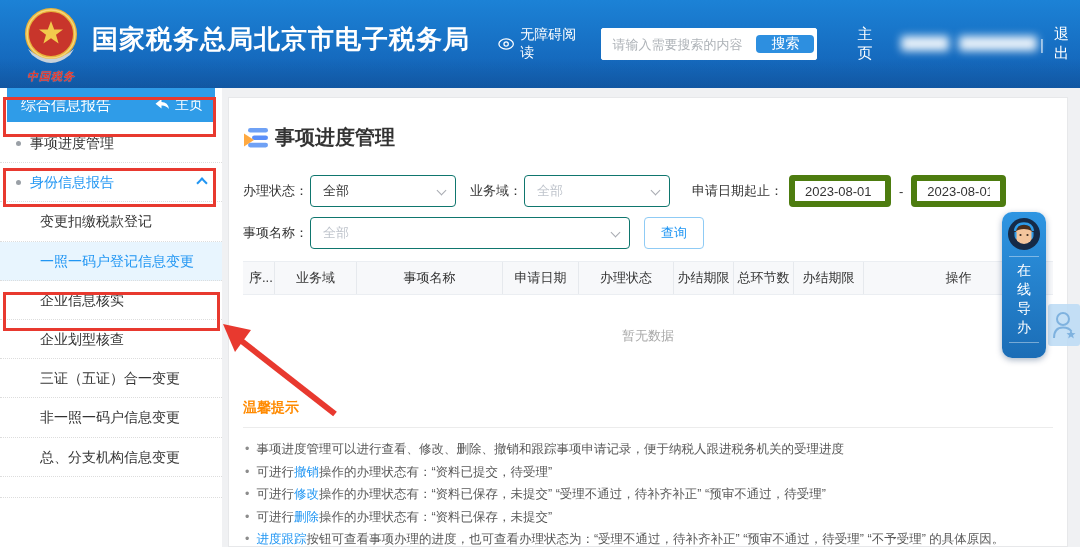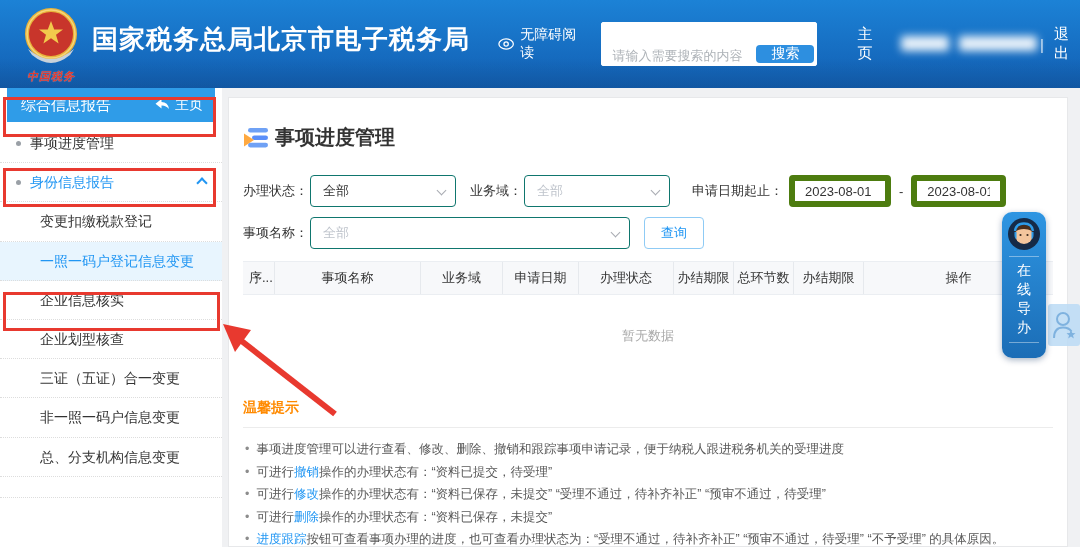--- a/index.html
+++ b/index.html
@@ -13,21 +13,21 @@
   .banner::after { content:""; position:absolute; left:0; bottom:0; width:100%; height:30px;
             background:linear-gradient(180deg,rgba(10,50,100,0) 0%,rgba(10,50,100,.18) 100%); }
   .logo-wrap { position:absolute; left:16px; top:5px; width:70px; text-align:center; z-index:2; }
   .logo-sub { color:#E0392E; font-size:11px; font-style:italic; font-weight:bold; letter-spacing:1px;
               margin-top:-2px; text-shadow:0 0 1px rgba(255,255,255,.6); }
   .banner-title { position:absolute; left:92px; top:22px; color:#fff; font-size:26px; font-weight:bold;
               letter-spacing:1px; z-index:2; }
   .banner-right { position:absolute; left:498px; top:26px; height:36px; display:flex; align-items:center; z-index:2; }
   .a11y { display:flex; align-items:center; gap:6px; color:#fff; font-size:14px; cursor:pointer; }
   .search-group { display:flex; margin-left:18px; border:1px solid #fff; background:#fff; border-radius:2px;
-              padding:2px; height:44px; align-items:flex-end; }
+              padding:2px; height:32px; align-items:center; }
   .search-input { width:152px; border:none; outline:none; font-size:13px; padding:0 8px; color:#333; }
   .search-input::placeholder { color:#AEB3B8; }
   .search-btn { width:58px; border:none; background:#2D8FE0; color:#fff; font-size:14px; cursor:pointer; border-radius:4px; }
   .home-link { color:#fff; font-size:15px; margin-left:40px; cursor:pointer; }
   .user-blur { position:relative; width:138px; height:17px; margin-left:16px; }
   .user-blur i { position:absolute; top:0; height:15px; background:rgba(255,255,255,.9); border-radius:2px;
               filter:blur(4px); display:block; }
   .user-blur i:nth-child(1){ left:0; width:48px; }
   .user-blur i:nth-child(2){ left:58px; width:78px; }
   .logout-wrap { color:#fff; font-size:15px; margin-left:14px; display:flex; gap:10px; align-items:center; }
@@ -213,22 +213,22 @@
       <span class="f-label">事项名称：</span>
       <div class="sel ph" style="width:320px; margin-left:2px;">
         <span>全部</span>
         <i class="chev"></i>
       </div>
       <button class="query-btn">查询</button>
     </div>
 
     <div class="table-head">
         <div class="th" style="flex: 0 0 32px; justify-content: flex-start; padding-left: 6px;">序...</div>
+        <div class="th" style="flex: 0 0 82px;">业务域</div>
         <div class="th" style="flex: 0 0 146px;">事项名称</div>
-        <div class="th" style="flex: 0 0 82px;">业务域</div>
         <div class="th" style="flex: 0 0 76px;">申请日期</div>
         <div class="th" style="flex: 0 0 95px;">办理状态</div>
         <div class="th" style="flex: 0 0 60px;">办结期限</div>
         <div class="th" style="flex: 0 0 60px;">总环节数</div>
         <div class="th" style="flex: 0 0 70px;">办结期限</div>
         <div class="th" style="flex: 1 1 auto;">操作</div>
       </div>
     <div class="empty-area">
       <span class="empty-text">暂无数据</span>
     </div>

